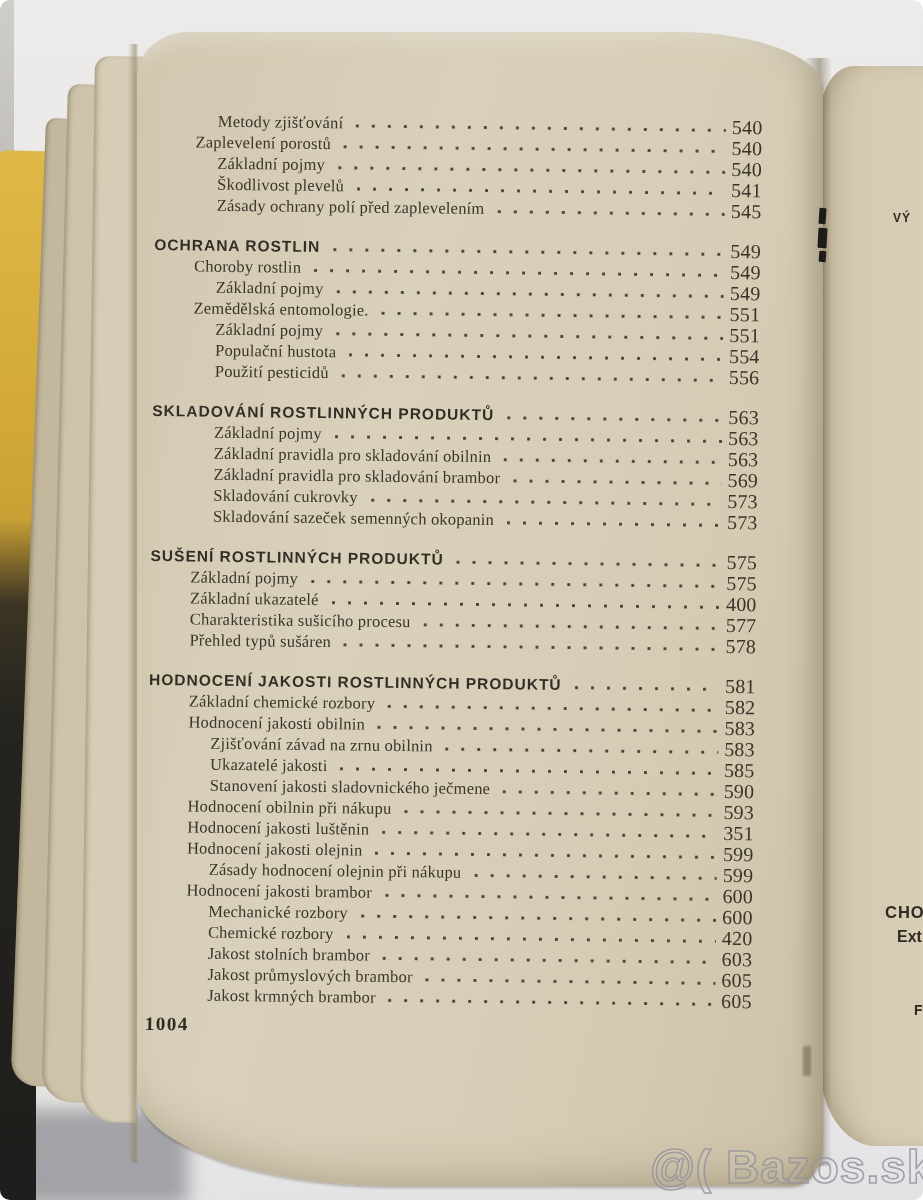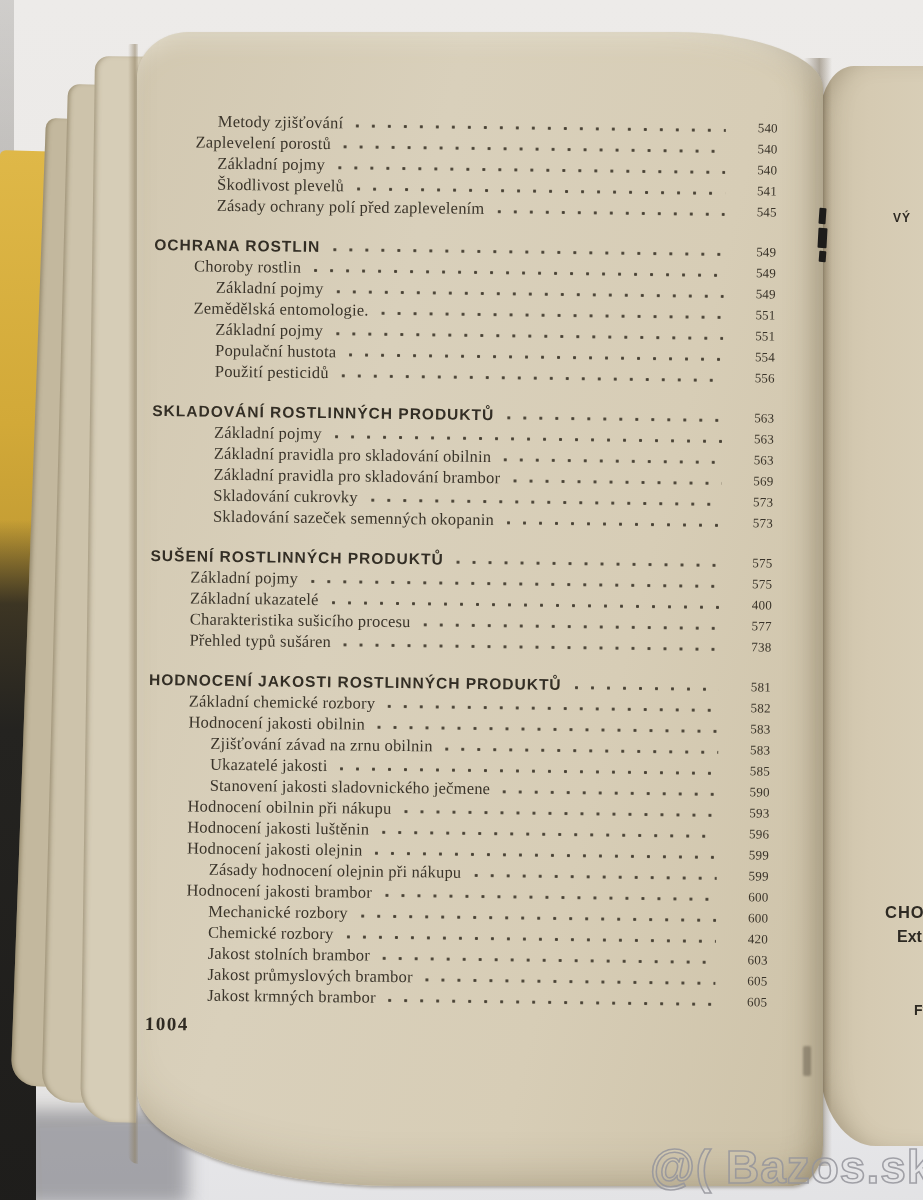--- a/index.html
+++ b/index.html
@@ -1,18 +1,18 @@
 <!DOCTYPE html>
 <html><head>
 <meta charset="utf-8">
 <style>
   html,body{margin:0;padding:0;}
   .scene{position:relative;width:923px;height:1200px;overflow:hidden;
     background:linear-gradient(180deg,#edebe9 0%,#e9e7e5 60%,#e4e3e2 100%);
-    font-family:"Liberation Serif","DejaVu Serif",serif;}
+    font-family:"Liberation Serif","DejaVu Serif",serif;border-radius:10px;}
   
   .table-surface{position:absolute;left:40px;top:1128px;width:1000px;height:220px;
     background:linear-gradient(180deg,#e7e7ea 0%,#dededf 100%);
     transform:rotate(-2.2deg);transform-origin:left top;}
   .table-shadow{position:absolute;left:18px;top:1110px;width:170px;height:95px;
     background:rgba(108,108,114,.55);filter:blur(9px);}
   
   .dark-band{position:absolute;left:-8px;top:520px;width:44px;height:700px;
     background:linear-gradient(180deg,rgba(38,36,33,0) 0%,rgba(38,36,33,.85) 12%,#242320 30%,#1e1d1b 100%);}
   .dark-band-top{position:absolute;left:-8px;top:0;width:22px;height:560px;
@@ -65,21 +65,21 @@
   .row{display:flex;align-items:flex-end;margin-bottom:4px;line-height:17px;
     font-size:16.5px;letter-spacing:.2px;}
   .row .label{white-space:nowrap;}
   .row.head .label{font-family:"Liberation Sans","DejaVu Sans",sans-serif;
     font-weight:700;font-size:15.5px;letter-spacing:1px;color:#332e25;}
   .row.lvl1{padding-left:40px;}
   .row.lvl2{padding-left:62px;}
   .dots{flex:1 1 auto;height:5px;margin:0 6px 3px 12px;
     background-image:radial-gradient(circle at 2.5px 2.5px,#4a4336 1.35px,rgba(0,0,0,0) 1.7px);
     background-size:16px 5px;background-repeat:repeat-x;}
-  .pagenum{width:46px;text-align:right;white-space:nowrap;font-size:13px;}
+  .pagenum{width:46px;white-space:nowrap;font-size:20px;}
   .folio{margin-top:10px;font-weight:700;font-size:19px;letter-spacing:1.5px;color:#2f2a22;}
   
   .frag{position:absolute;font-family:"Liberation Sans","DejaVu Sans",sans-serif;
     font-weight:700;color:#2e2a23;white-space:nowrap;}
   .frag.f-top{left:893px;top:211px;font-size:12px;letter-spacing:1px;}
   .frag.f-cho{left:885px;top:903px;font-size:16.5px;letter-spacing:1px;}
   .frag.f-ext{left:897px;top:928px;font-size:16px;}
   .frag.f-fyz{left:914px;top:1002px;font-size:14px;}
   
   .watermark{position:absolute;left:650px;top:1140px;width:400px;
@@ -229,21 +229,21 @@
             <span class="pagenum">400</span>
           </div>
           <div class="row lvl1">
             <span class="label">Charakteristika sušicího procesu</span>
             <span class="dots"></span>
             <span class="pagenum">577</span>
           </div>
           <div class="row lvl1">
             <span class="label">Přehled typů sušáren</span>
             <span class="dots"></span>
-            <span class="pagenum">738</span>
+            <span class="pagenum">578</span>
           </div>
         </div>
         <div class="toc-section gap">
           <div class="row head lvl0">
             <span class="label">HODNOCENÍ JAKOSTI ROSTLINNÝCH PRODUKTŮ</span>
             <span class="dots"></span>
             <span class="pagenum">581</span>
           </div>
           <div class="row lvl1">
             <span class="label">Základní chemické rozbory</span>
@@ -271,21 +271,21 @@
             <span class="pagenum">590</span>
           </div>
           <div class="row lvl1">
             <span class="label">Hodnocení obilnin při nákupu</span>
             <span class="dots"></span>
             <span class="pagenum">593</span>
           </div>
           <div class="row lvl1">
             <span class="label">Hodnocení jakosti luštěnin</span>
             <span class="dots"></span>
-            <span class="pagenum">596</span>
+            <span class="pagenum">351</span>
           </div>
           <div class="row lvl1">
             <span class="label">Hodnocení jakosti olejnin</span>
             <span class="dots"></span>
             <span class="pagenum">599</span>
           </div>
           <div class="row lvl2">
             <span class="label">Zásady hodnocení olejnin při nákupu</span>
             <span class="dots"></span>
             <span class="pagenum">599</span>

